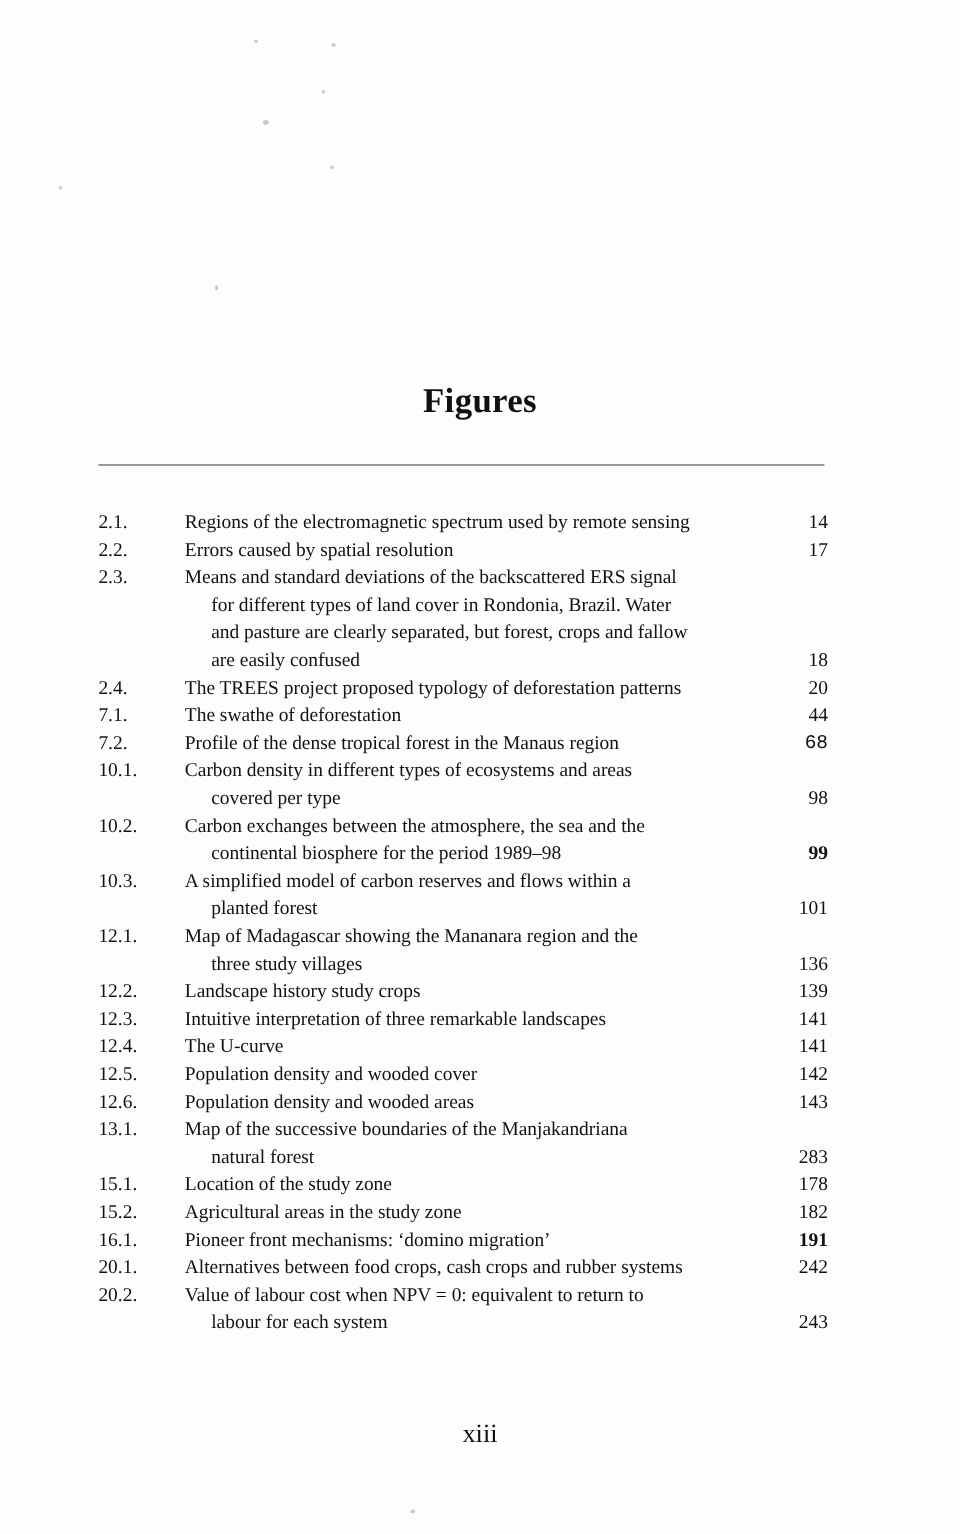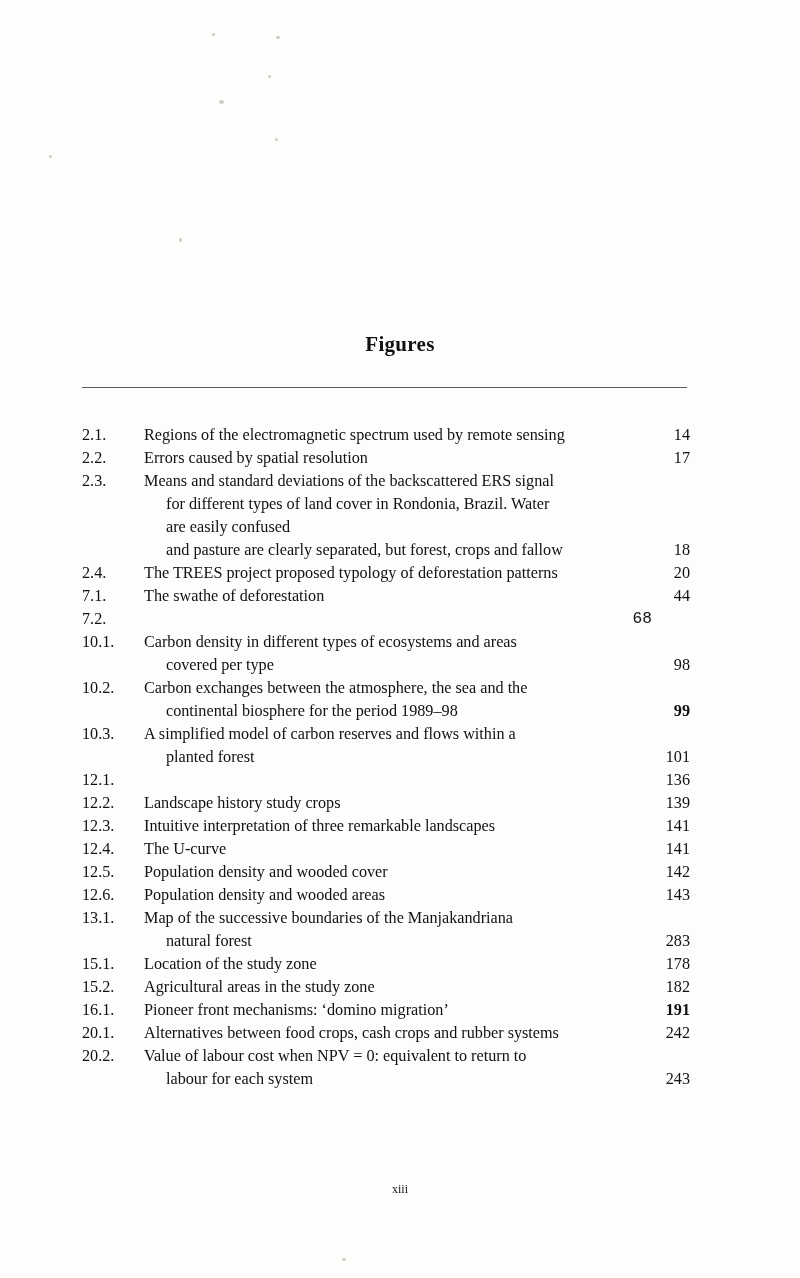--- a/index.html
+++ b/index.html
@@ -21,25 +21,25 @@
     background: #fdfdfb;
   }
   .speck {
     position: absolute;
     background: #b9b9b4;
     border-radius: 50%;
     opacity: .75;
   }
   .title {
     position: absolute;
-    top: 332px;
+    top: 318px;
     left: 0;
     width: 800px;
     text-align: center;
-    font-size: 21px;
+    font-size: 29px;
     font-weight: bold;
     letter-spacing: .3px;
   }
   .rule {
     position: absolute;
     top: 387px;
     left: 82px;
     width: 605px;
     height: 1px;
     background: #5a5a5a;
@@ -48,21 +48,21 @@
     position: absolute;
     top: 424px;
     left: 82px;
     width: 608px;
     font-size: 16.2px;
     line-height: 23px;
   }
   .entry {
     display: grid;
     grid-template-columns: 58px 1fr 34px;
-    column-gap: 4px;
+    column-gap: 14px;
     margin-bottom: 0px;
   }
   .num {
     text-align: left;
     white-space: nowrap;
   }
   .label {
     text-align: left;
     text-indent: 0;
     padding-right: 6px;
@@ -74,21 +74,21 @@
   .pageno {
     text-align: right;
     white-space: nowrap;
   }
   .folio {
     position: absolute;
     top: 1182px;
     left: 0;
     width: 800px;
     text-align: center;
-    font-size: 12px;
+    font-size: 22px;
   }
 </style>
 </head>
 <body>
 
 <div class="page">
 
   <div id="specks">
       <div class="speck" style="left: 212px; top: 33px; width: 3px; height: 3px;"></div>
       <div class="speck" style="left: 276px; top: 36px; width: 4px; height: 3px;"></div>
@@ -110,55 +110,56 @@
         <div class="label"><span>Regions of the electromagnetic spectrum used by remote sensing</span></div>
         <div class="pageno" style="align-self: end;">14</div>
       </div>
       <div class="entry">
         <div class="num">2.2.</div>
         <div class="label"><span>Errors caused by spatial resolution</span></div>
         <div class="pageno" style="align-self: end;">17</div>
       </div>
       <div class="entry">
         <div class="num">2.3.</div>
-        <div class="label"><span>Means and standard deviations of the backscattered ERS signal</span><span class="cont">for different types of land cover in Rondonia, Brazil. Water</span><span class="cont">are easily confused</span><span class="cont">and pasture are clearly separated, but forest, crops and fallow</span></div>
+        <div class="label"><span>Means and standard deviations of the backscattered ERS signal</span><span class="cont">for different types of land cover in Rondonia, Brazil. Water</span><span class="cont">and pasture are clearly separated, but forest, crops and fallow</span><span class="cont">are easily confused</span></div>
         <div class="pageno" style="align-self: end;">18</div>
       </div>
       <div class="entry">
         <div class="num">2.4.</div>
         <div class="label"><span>The TREES project proposed typology of deforestation patterns</span></div>
         <div class="pageno" style="align-self: end;">20</div>
       </div>
       <div class="entry">
         <div class="num">7.1.</div>
         <div class="label"><span>The swathe of deforestation</span></div>
         <div class="pageno" style="align-self: end;">44</div>
       </div>
       <div class="entry">
         <div class="num">7.2.</div>
+        <div class="label"><span>Profile of the dense tropical forest in the Manaus region</span></div>
         <div class="pageno" style="align-self: end; font-family: Liberation Mono, monospace;">68</div>
       </div>
       <div class="entry">
         <div class="num">10.1.</div>
         <div class="label"><span>Carbon density in different types of ecosystems and areas</span><span class="cont">covered per type</span></div>
         <div class="pageno" style="align-self: end;">98</div>
       </div>
       <div class="entry">
         <div class="num">10.2.</div>
         <div class="label"><span>Carbon exchanges between the atmosphere, the sea and the</span><span class="cont">continental biosphere for the period 1989–98</span></div>
         <div class="pageno" style="align-self: end; font-weight: bold;">99</div>
       </div>
       <div class="entry">
         <div class="num">10.3.</div>
         <div class="label"><span>A simplified model of carbon reserves and flows within a</span><span class="cont">planted forest</span></div>
         <div class="pageno" style="align-self: end;">101</div>
       </div>
       <div class="entry">
         <div class="num">12.1.</div>
-        <div class="label"></div>
+        <div class="label"><span>Map of Madagascar showing the Mananara region and the</span><span class="cont">three study villages</span></div>
         <div class="pageno" style="align-self: end;">136</div>
       </div>
       <div class="entry">
         <div class="num">12.2.</div>
         <div class="label"><span>Landscape history study crops</span></div>
         <div class="pageno" style="align-self: end;">139</div>
       </div>
       <div class="entry">
         <div class="num">12.3.</div>
         <div class="label"><span>Intuitive interpretation of three remarkable landscapes</span></div>

